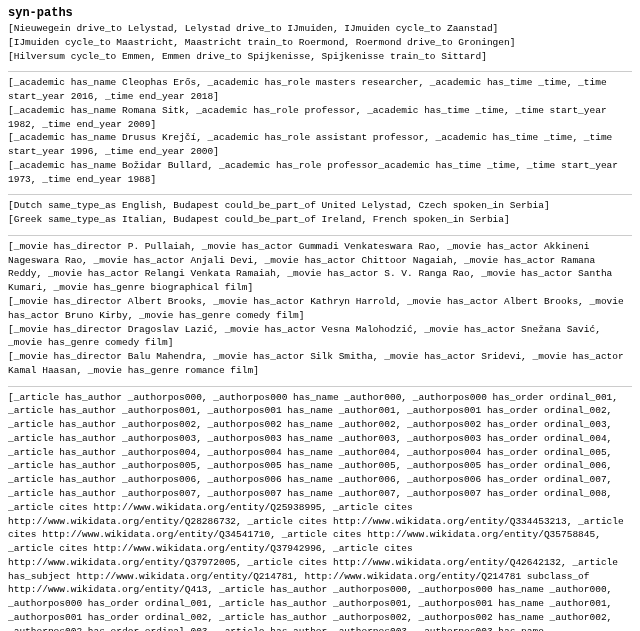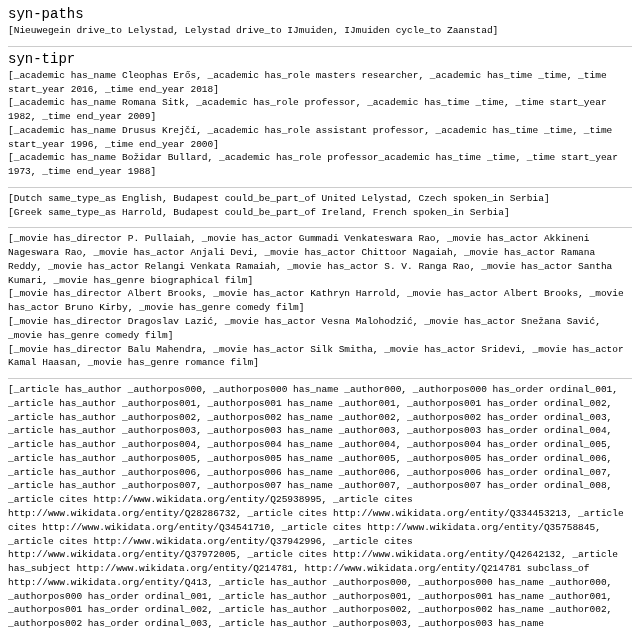--- a/index.html
+++ b/index.html
@@ -17,22 +17,22 @@
       overflow-x: hidden;
     }
     .page-container {
       width: 640px;
       padding: 6px 8px;
     }
     .section {
       margin-bottom: 8px;
     }
     .section-header {
-      font-weight: normal;
-      font-size: 14px;
+      font-weight: bold;
+      font-size: 12px;
       color: #000000;
       margin-bottom: 2px;
     }
     .section-content {
       font-size: 9.5px;
       line-height: 1.45;
       color: #000000;
       word-break: break-word;
       white-space: pre-wrap;
     }
@@ -45,30 +45,29 @@
       margin: 4px 0;
     }
   </style>
 </head>
 <body>
 
 <div class="page-container">
 
 <div class="section">
       <div class="section-header">syn-paths</div>
-      <div class="section-content"><span class="item">[Nieuwegein drive_to Lelystad, Lelystad drive_to IJmuiden, IJmuiden cycle_to Zaanstad]</span></div>
+      <div class="section-content"><span class="item">[Nieuwegein drive_to Lelystad, Lelystad drive_to IJmuiden, IJmuiden cycle_to Zaanstad]</span><span class="item">[IJmuiden cycle_to Maastricht, Maastricht train_to Roermond, Roermond drive_to Groningen]</span><span class="item">[Hilversum cycle_to Emmen, Emmen drive_to Spijkenisse, Spijkenisse train_to Sittard]</span></div>
     </div>
     <hr class="divider">
     <div class="section">
-      <div class="section-header">syn-tipr</div>
       <div class="section-content"><span class="item">[_academic has_name Cleophas Erős, _academic has_role masters researcher, _academic has_time _time, _time start_year 2016, _time end_year 2018]</span><span class="item">[_academic has_name Romana Sitk, _academic has_role professor, _academic has_time _time, _time start_year 1982, _time end_year 2009]</span><span class="item">[_academic has_name Drusus Krejčí, _academic has_role assistant professor, _academic has_time _time, _time start_year 1996, _time end_year 2000]</span><span class="item">[_academic has_name Božidar Bullard, _academic has_role professor_academic has_time _time, _time start_year 1973, _time end_year 1988]</span></div>
     </div>
     <hr class="divider">
     <div class="section">
-      <div class="section-content"><span class="item">[Dutch same_type_as English, Budapest could_be_part_of United Lelystad, Czech spoken_in Serbia]</span><span class="item">[Greek same_type_as Harrold, Budapest could_be_part_of Ireland, French spoken_in Serbia]</span></div>
+      <div class="section-content"><span class="item">[Dutch same_type_as English, Budapest could_be_part_of United Lelystad, Czech spoken_in Serbia]</span><span class="item">[Greek same_type_as Italian, Budapest could_be_part_of Ireland, French spoken_in Serbia]</span></div>
     </div>
     <hr class="divider">
     <div class="section">
       <div class="section-content"><span class="item">[_movie has_director P. Pullaiah, _movie has_actor Gummadi Venkateswara Rao, _movie has_actor Akkineni Nageswara Rao, _movie has_actor Anjali Devi, _movie has_actor Chittoor Nagaiah, _movie has_actor Ramana Reddy, _movie has_actor Relangi Venkata Ramaiah, _movie has_actor S. V. Ranga Rao, _movie has_actor Santha Kumari, _movie has_genre biographical film]</span><span class="item">[_movie has_director Albert Brooks, _movie has_actor Kathryn Harrold, _movie has_actor Albert Brooks, _movie has_actor Bruno Kirby, _movie has_genre comedy film]</span><span class="item">[_movie has_director Dragoslav Lazić, _movie has_actor Vesna Malohodzić, _movie has_actor Snežana Savić, _movie has_genre comedy film]</span><span class="item">[_movie has_director Balu Mahendra, _movie has_actor Silk Smitha, _movie has_actor Sridevi, _movie has_actor Kamal Haasan, _movie has_genre romance film]</span></div>
     </div>
     <hr class="divider">
     <div class="section">
       <div class="section-content"><span class="item">[_article has_author _authorpos000, _authorpos000 has_name _author000, _authorpos000 has_order ordinal_001, _article has_author _authorpos001, _authorpos001 has_name _author001, _authorpos001 has_order ordinal_002, _article has_author _authorpos002, _authorpos002 has_name _author002, _authorpos002 has_order ordinal_003, _article has_author _authorpos003, _authorpos003 has_name _author003, _authorpos003 has_order ordinal_004, _article has_author _authorpos004, _authorpos004 has_name _author004, _authorpos004 has_order ordinal_005, _article has_author _authorpos005, _authorpos005 has_name _author005, _authorpos005 has_order ordinal_006, _article has_author _authorpos006, _authorpos006 has_name _author006, _authorpos006 has_order ordinal_007, _article has_author _authorpos007, _authorpos007 has_name _author007, _authorpos007 has_order ordinal_008, _article cites http://www.wikidata.org/entity/Q25938995, _article cites http://www.wikidata.org/entity/Q28286732, _article cites http://www.wikidata.org/entity/Q334453213, _article cites http://www.wikidata.org/entity/Q34541710, _article cites http://www.wikidata.org/entity/Q35758845, _article cites http://www.wikidata.org/entity/Q37942996, _article cites http://www.wikidata.org/entity/Q37972005, _article cites http://www.wikidata.org/entity/Q42642132, _article has_subject http://www.wikidata.org/entity/Q214781, http://www.wikidata.org/entity/Q214781 subclass_of http://www.wikidata.org/entity/Q413, _article has_author _authorpos000, _authorpos000 has_name _author000, _authorpos000 has_order ordinal_001, _article has_author _authorpos001, _authorpos001 has_name _author001, _authorpos001 has_order ordinal_002, _article has_author _authorpos002, _authorpos002 has_name _author002, _authorpos002 has_order ordinal_003, _article has_author _authorpos003, _authorpos003 has_name http://www.wikidata.org/entity/Q41896189, _authorpos003 has_order ordinal_004, _article has_author _authorpos004, _authorpos004 has_name _author003, _authorpos004 has_order ordinal_005, _article has_author _authorpos005, _authorpos005 has_name _author004, _authorpos005 has_order ordinal_006, _article has_author _authorpos006, _authorpos006 has_name _author005, _authorpos006 has_order ordinal_007, _article cites http://www.wikidata.org/entity/Q53584979, _article has_subject http://www.wikidata.org/entity/Q13100823, _article has_subject http://www.wikidata.org/entity/Q16, _article has_subject http://www.wikidata.org/entity/Q180507, _article has_subject http://www.wikidata.org/entity/Q1831]</span></div>
     </div>
   </div>

